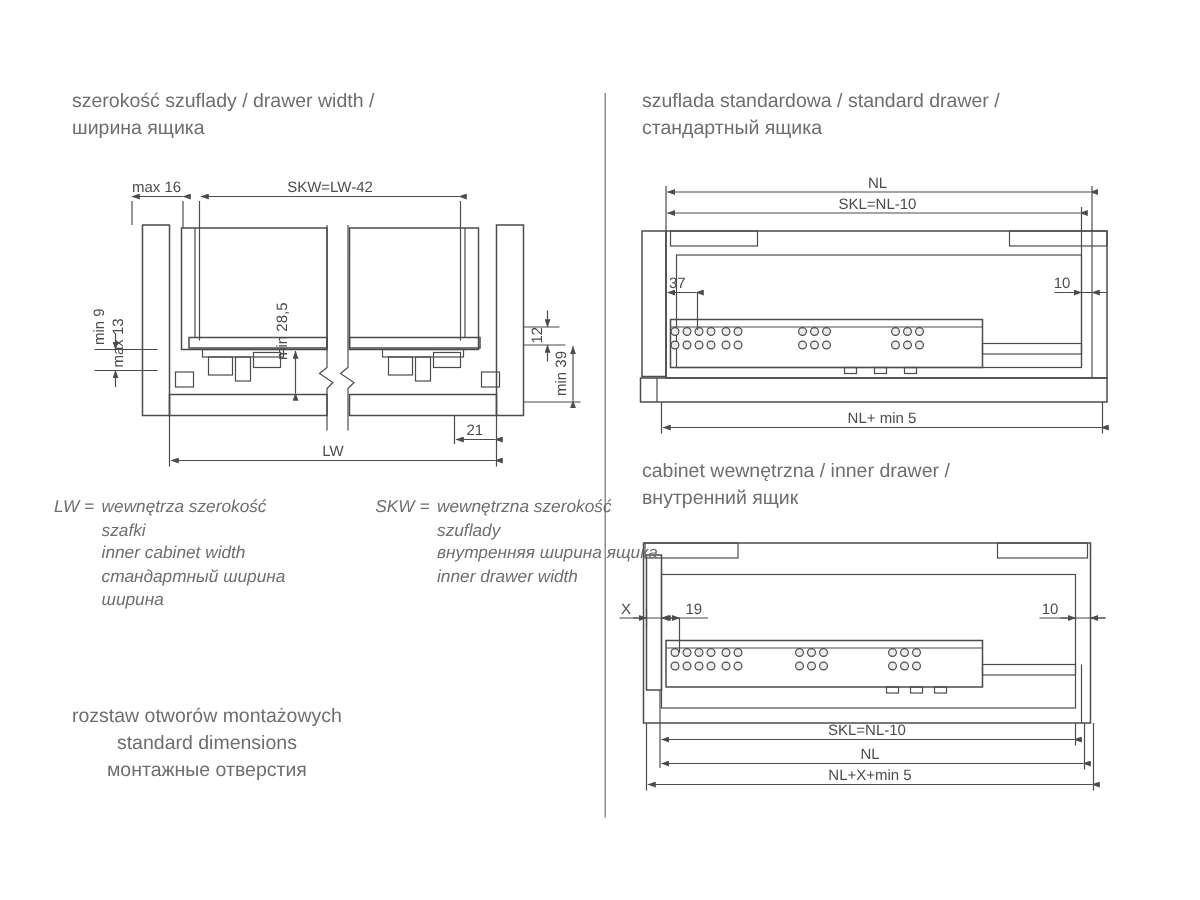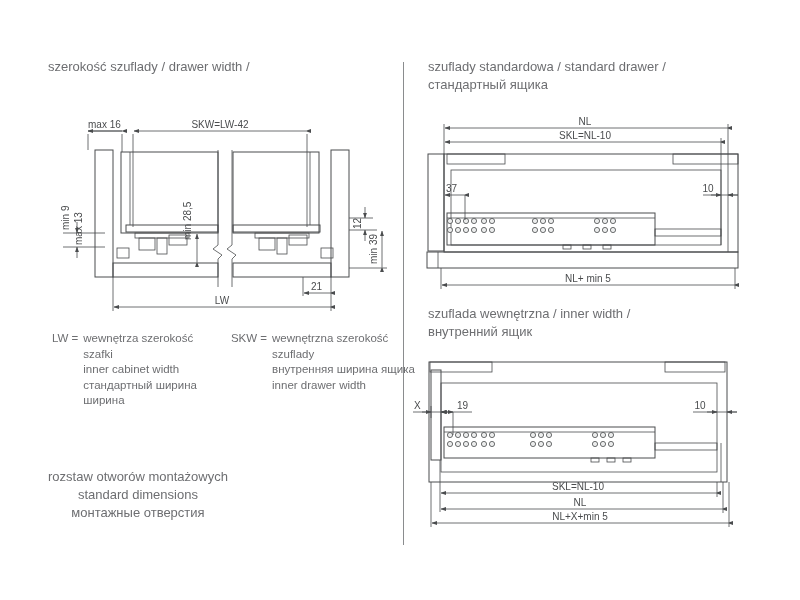--- a/index.html
+++ b/index.html
@@ -1,44 +1,45 @@
 <!DOCTYPE html>
 <html><head>
 <meta charset="utf-8">
 <style>
   html,body{margin:0;padding:0;background:#ffffff;}
   .page{position:relative;width:800px;height:600px;background:#ffffff;overflow:hidden;
         font-family:"Liberation Sans", sans-serif;color:#6d6e71;padding-left:17px;}
   .heading{position:absolute;font-size:13px;line-height:18px;color:#6d6e71;}
   .divider{position:absolute;left:403px;top:62px;width:1px;height:483px;background:#8a8c8e;}
-  .legend{position:absolute;left:52px;top:331px;display:flex;gap:34px;font-size:11.5px;line-height:15.5px;}
+  .legend{position:absolute;left:36px;top:331px;display:flex;gap:60px;font-size:11.5px;line-height:15.5px;font-style:italic;}
   .legend-item{display:flex;}
   .legend-term{white-space:nowrap;margin-right:5px;}
   .mounting{position:absolute;left:48px;top:468px;font-size:13px;line-height:18px;text-align:center;}
   svg text{font-family:"Liberation Sans", sans-serif;font-size:10px;fill:#4a4c4e;}
   svg .ln{stroke:#4a4c4e;stroke-width:1;fill:none;}
   svg .thin{stroke:#4a4c4e;stroke-width:0.8;fill:none;}
   .drawing{position:absolute;}
 </style>
 </head>
 <body>
 
 <div class="page">
 
   <div class="divider"></div>
 
   <div class="heading" style="left:48px;top:58px;">
     <div>szerokość szuflady / drawer width /</div>
+    <div>ширина ящика</div>
   </div>
   <div class="heading" style="left:428px;top:58px;">
-    <div>szuflady standardowa / standard drawer /</div>
+    <div>szuflada standardowa / standard drawer /</div>
     <div>стандартный ящика</div>
   </div>
   <div class="heading" style="left:428px;top:305px;">
-    <div>szuflada wewnętrzna / inner width /</div>
+    <div>cabinet wewnętrzna / inner drawer /</div>
     <div>внутренний ящик</div>
   </div>
 
   <svg class="drawing" style="left:55px;top:112px;" width="340" height="200" viewBox="0 0 340 200">
     <defs>
       <marker id="ah1" markerWidth="7" markerHeight="5" refX="6.5" refY="2.5" orient="auto">
         <path d="M0,0 L7,2.5 L0,5 z" fill="#4a4c4e"></path>
       </marker>
     </defs>
 

